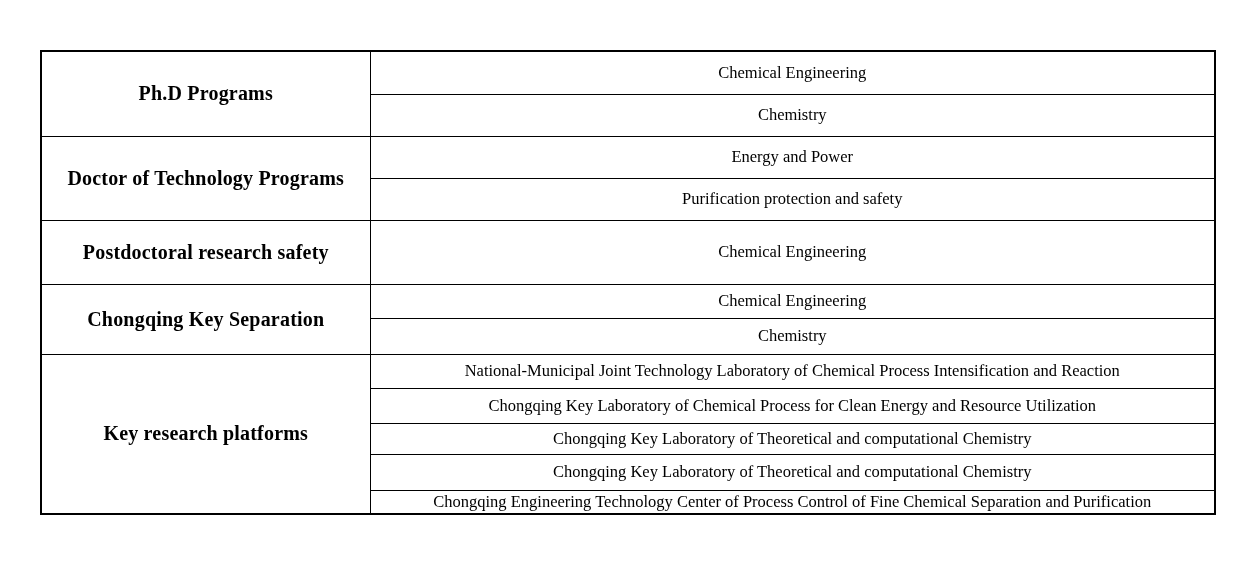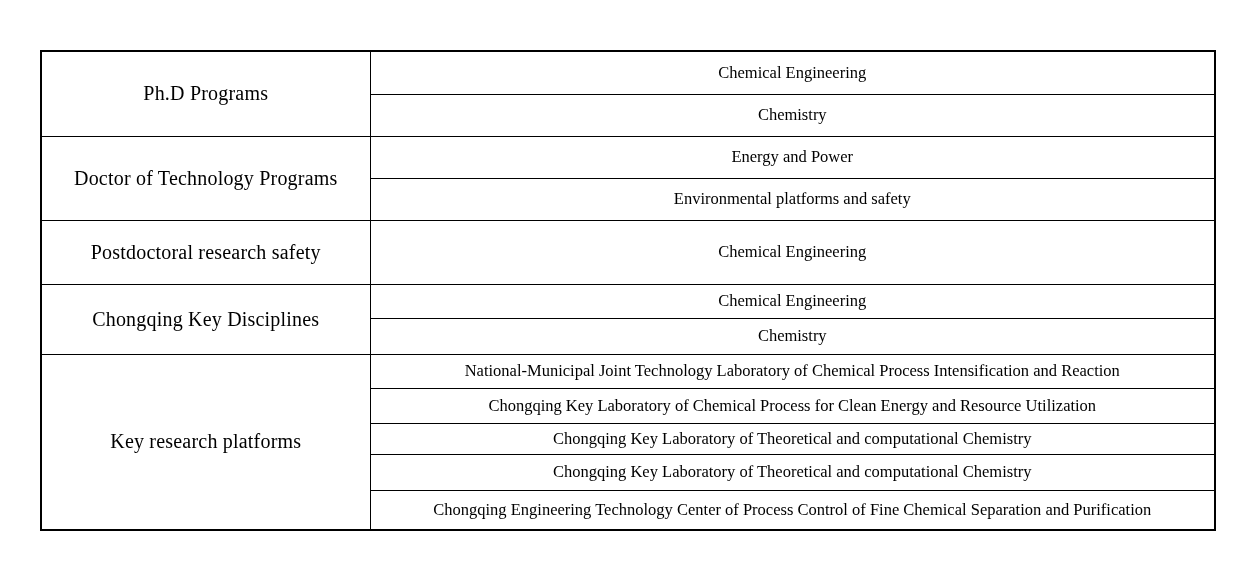--- a/index.html
+++ b/index.html
@@ -21,21 +21,21 @@
   .col-item { width: 845px; }
   .tbl td {
     border: 1px solid #000000;
     text-align: center;
     vertical-align: middle;
     padding: 0 6px;
     overflow: hidden;
     white-space: nowrap;
   }
   td.category {
-    font-weight: normal;
+    font-weight: bold;
     font-size: 20px;
     letter-spacing: 0.2px;
   }
   td.item {
     font-size: 16.5px;
   }
 </style>
 </head>
 <body>
 
@@ -52,46 +52,46 @@
     </tr>
     <tr style="height:42px;">
       <td class="item">Chemistry</td>
     </tr>
 
     <tr style="height:42px;">
       <td class="category" rowspan="2">Doctor of Technology Programs</td>
       <td class="item">Energy and Power</td>
     </tr>
     <tr style="height:42px;">
-      <td class="item">Environmental platforms and safety</td>
+      <td class="item">Purification protection and safety</td>
     </tr>
 
     <tr style="height:64px;">
       <td class="category">Postdoctoral research safety</td>
       <td class="item">Chemical Engineering</td>
     </tr>
 
     <tr style="height:34px;">
-      <td class="category" rowspan="2">Chongqing Key Disciplines</td>
+      <td class="category" rowspan="2">Chongqing Key Separation</td>
       <td class="item">Chemical Engineering</td>
     </tr>
     <tr style="height:36px;">
       <td class="item">Chemistry</td>
     </tr>
 
     <tr style="height:34px;">
       <td class="category" rowspan="5">Key research platforms</td>
       <td class="item">National-Municipal Joint Technology Laboratory of Chemical Process Intensification and Reaction</td>
     </tr>
     <tr style="height:35px;margin-top:48px;">
       <td class="item">Chongqing Key Laboratory of Chemical Process for Clean Energy and Resource Utilization</td>
     </tr>
     <tr style="height:31px;">
       <td class="item">Chongqing Key Laboratory of Theoretical and computational Chemistry</td>
     </tr>
     <tr style="height:36px;">
       <td class="item">Chongqing Key Laboratory of Theoretical and computational Chemistry</td>
     </tr>
-    <tr style="height:40px;border-radius:15px;">
+    <tr style="height:24px;border-radius:15px;">
       <td class="item">Chongqing Engineering Technology Center of Process Control of Fine Chemical Separation and Purification</td>
     </tr>
   </tbody>
 </table>
 
 </body></html>

